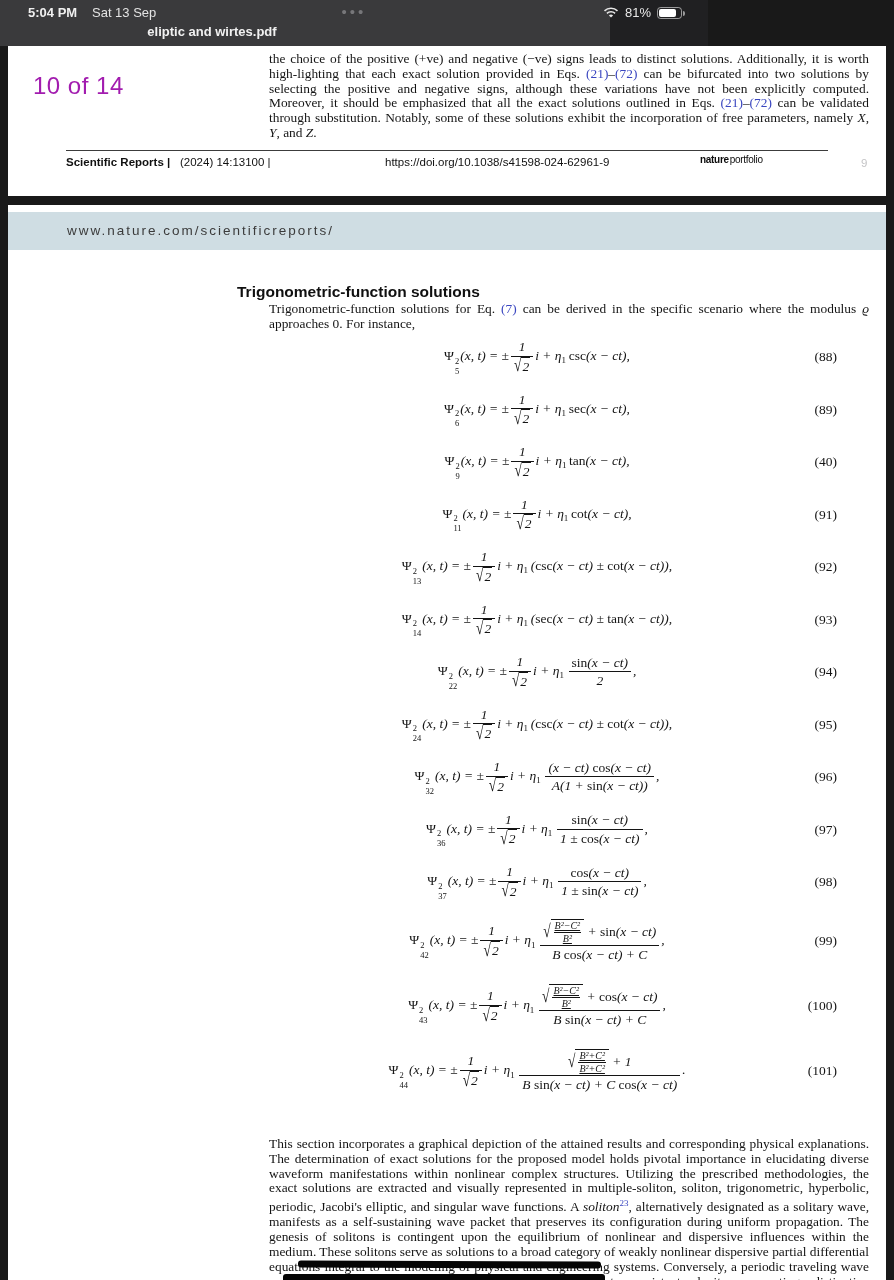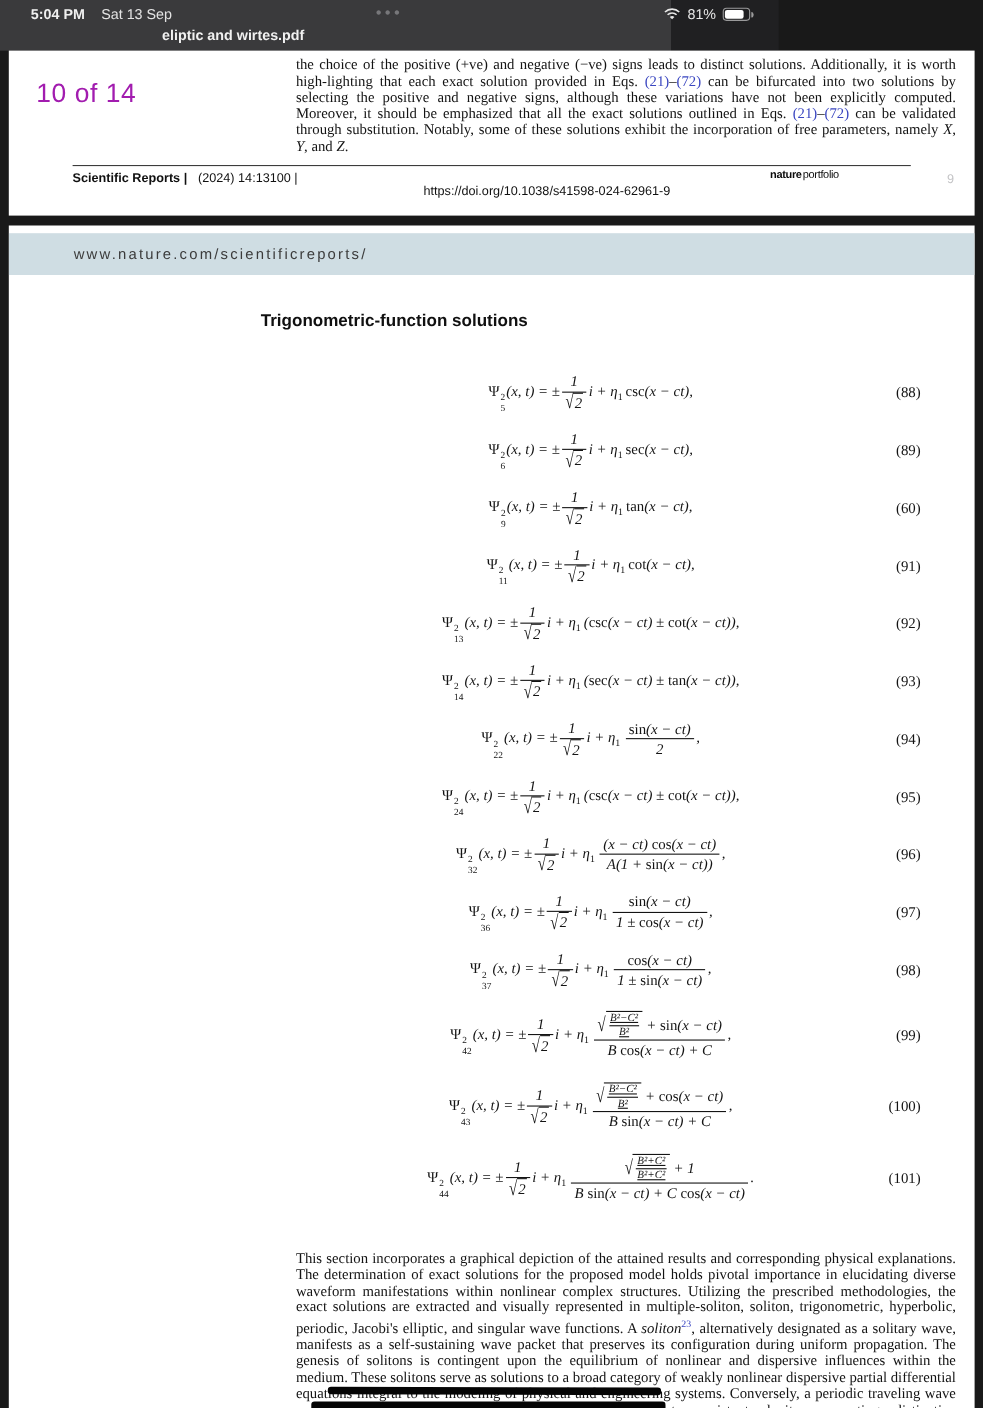--- a/index.html
+++ b/index.html
@@ -36,21 +36,21 @@
   .p1-para{left:229px;top:6px;width:600px;}
 
   .lnk{color:var(--link);}
   .it{font-style:italic;}
   sup.lnk{font-size:9px;}
 
   .footer-rule{position:absolute;left:58px;top:104px;width:762px;height:1px;background:#3c3c3c;}
   .footer{position:absolute;left:0;top:110px;width:878px;height:20px;font-size:11.5px;color:#111;}
   .f-journal{position:absolute;left:58px;top:0;font-weight:700;}
   .f-cite{position:absolute;left:172px;top:0;}
-  .f-doi{position:absolute;left:337px;top:12px;padding-left:40px;}
+  .f-doi{position:absolute;left:337px;top:0;padding-left:40px;}
   .f-brand{position:absolute;left:692px;top:-2px;font-size:10px;letter-spacing:-.3px;color:#0c0c0c;}
   .f-brand .b{font-weight:700;}
   .f-brand .l{font-weight:400;margin-left:1px;}
   .f-pagenum{position:absolute;left:853px;top:1px;color:#c4c4c6;}
 
   .band{position:absolute;left:0;top:7px;width:878px;height:38px;background:var(--band);}
   .band-url{position:absolute;left:59px;top:0;line-height:38px;font-size:13.5px;letter-spacing:2px;color:#3b3b3b;}
 
   .sec-head{position:absolute;left:229px;font-size:15.5px;font-weight:700;color:#101010;font-family:"Liberation Sans",sans-serif;}
   .h1{top:78px;}
@@ -120,20 +120,21 @@
       <span class="f-pagenum">9</span>
     </div>
   </div>
 
   <div class="pdf-page page2">
     <div class="band">
       <span class="band-url">www.nature.com/scientificreports/</span>
     </div>
 
     <div class="sec-head h1">Trigonometric-function solutions</div>
+    <div class="para p2-intro"><span>Trigonometric-function solutions for Eq. </span><span class="lnk">(7)</span><span> can be derived in the specific scenario where the modulus </span><span class="it">ϱ</span><span> approaches 0. For instance,</span></div>
 
     <div class="equations">
         <div class="eq-row">
           <span class="eq"><span class="psi">Ψ</span><span class="ss">
               <span>2</span>
               <span>5</span>
             </span>(x, t) = ±<span class="frac"><span class="fn">1</span><span class="fd"><span class="sqrt">
                   <span class="rs">√</span>
                   <span class="rb">2</span>
                 </span></span></span>i + η<sub class="es">1</sub> <span class="rm">csc</span>(x − ct),</span>
@@ -150,21 +151,21 @@
           <span class="eqnum">(89)</span>
         </div>
         <div class="eq-row">
           <span class="eq"><span class="psi">Ψ</span><span class="ss">
               <span>2</span>
               <span>9</span>
             </span>(x, t) = ±<span class="frac"><span class="fn">1</span><span class="fd"><span class="sqrt">
                   <span class="rs">√</span>
                   <span class="rb">2</span>
                 </span></span></span>i + η<sub class="es">1</sub> <span class="rm">tan</span>(x − ct),</span>
-          <span class="eqnum">(60)</span>
+          <span class="eqnum">(40)</span>
         </div>
         <div class="eq-row">
           <span class="eq"><span class="psi">Ψ</span><span class="ss">
               <span>2</span>
               <span>11</span>
             </span>(x, t) = ±<span class="frac"><span class="fn">1</span><span class="fd"><span class="sqrt">
                   <span class="rs">√</span>
                   <span class="rb">2</span>
                 </span></span></span>i + η<sub class="es">1</sub> <span class="rm">cot</span>(x − ct),</span>
           <span class="eqnum">(91)</span>

